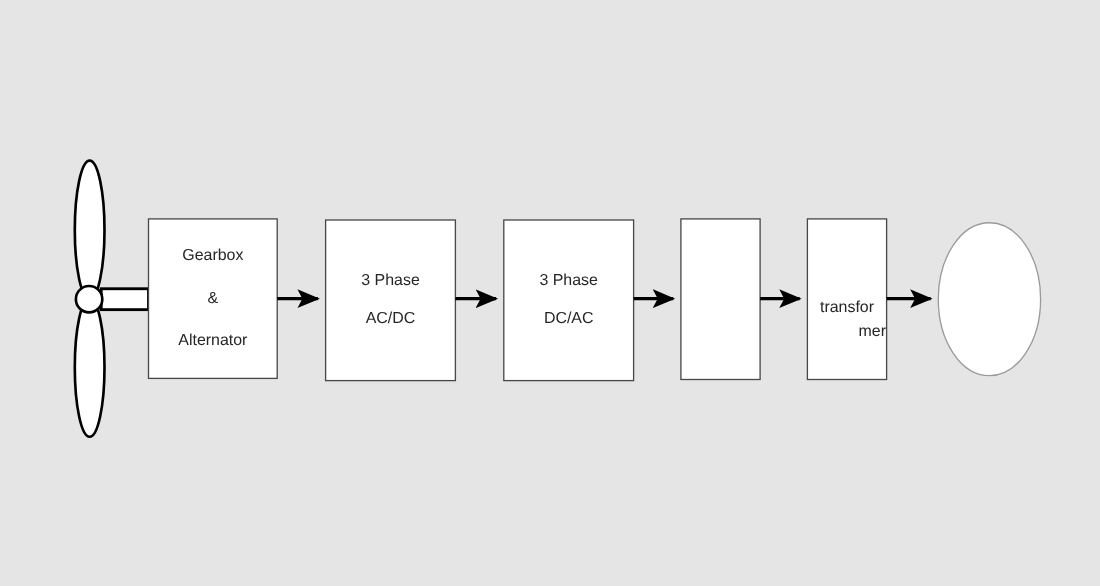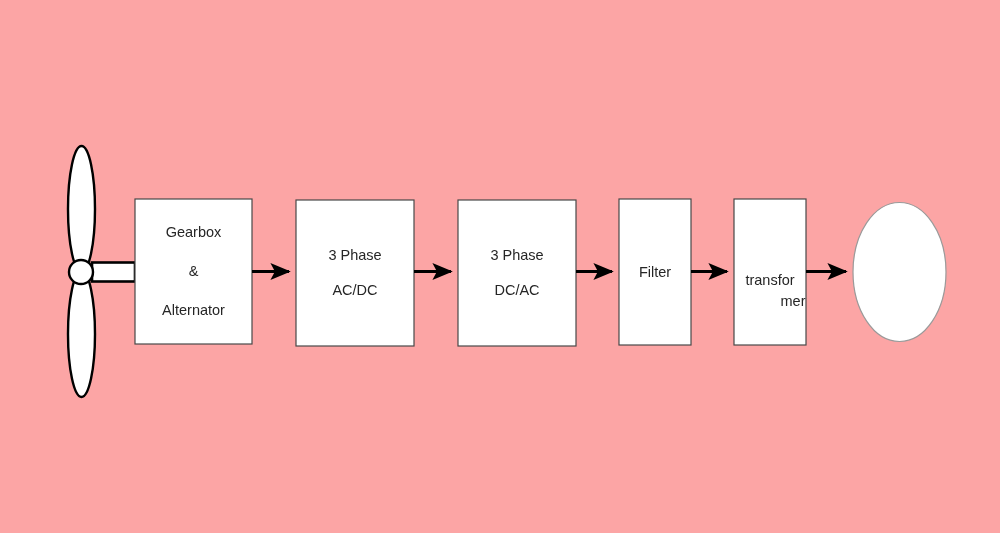--- a/index.html
+++ b/index.html
@@ -5,21 +5,21 @@
 <style>
   html, body {
     margin: 0;
     padding: 0;
     background: #ffffff;
   }
   #canvas {
     position: relative;
     width: 1000px;
     height: 533px;
-    background: #fca5a5;
+    background: #e5e5e5;
     overflow: hidden;
     font-family: "Liberation Sans", sans-serif;
   }
   #diagram-svg {
     position: absolute;
     left: 0;
     top: 0;
     width: 1000px;
     height: 533px;
     display: block;
@@ -111,23 +111,20 @@
   <div class="node-label gap-sm" id="label-acdc">
     <span class="ln">3 Phase</span>
     <span class="ln">AC/DC</span>
   </div>
 
   <div class="node-label gap-sm" id="label-dcac">
     <span class="ln">3 Phase</span>
     <span class="ln">DC/AC</span>
   </div>
 
-  <div class="node-label" id="label-filter">
-    <span class="ln">Filter</span>
-  </div>
 
   <div class="node-label gap-xs" id="label-transformer">
     <span class="ln">transfor</span>
     <span class="ln">mer</span>
   </div>
 
 
 </div>
 
 </body></html>

